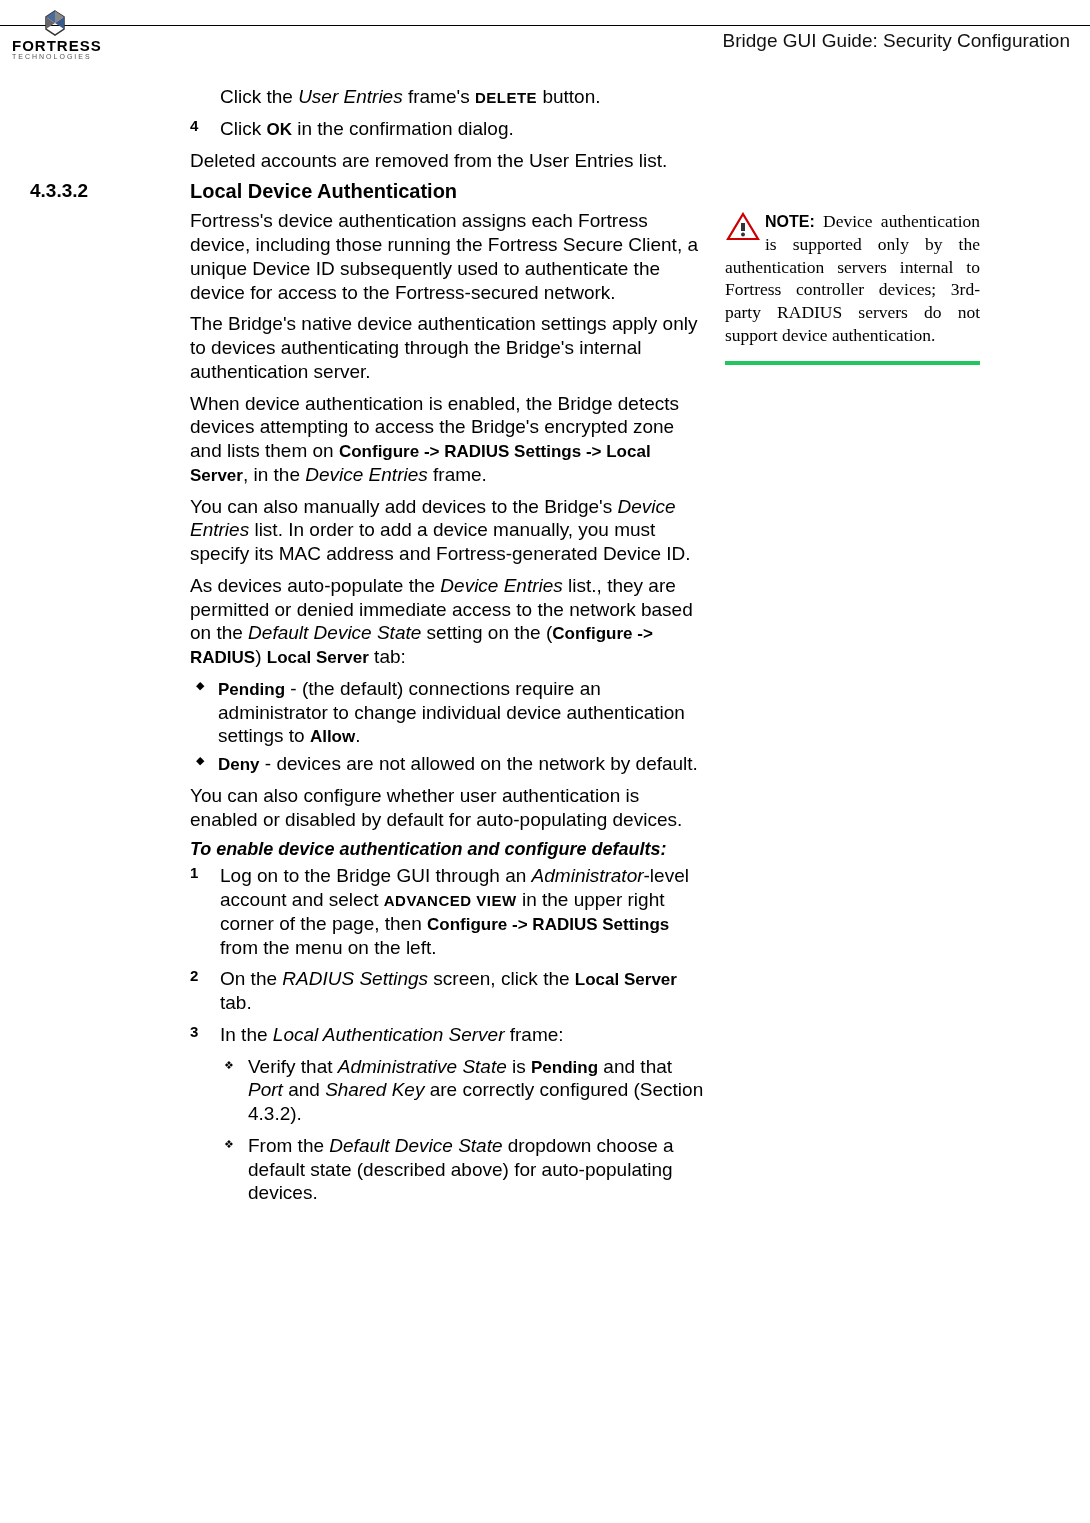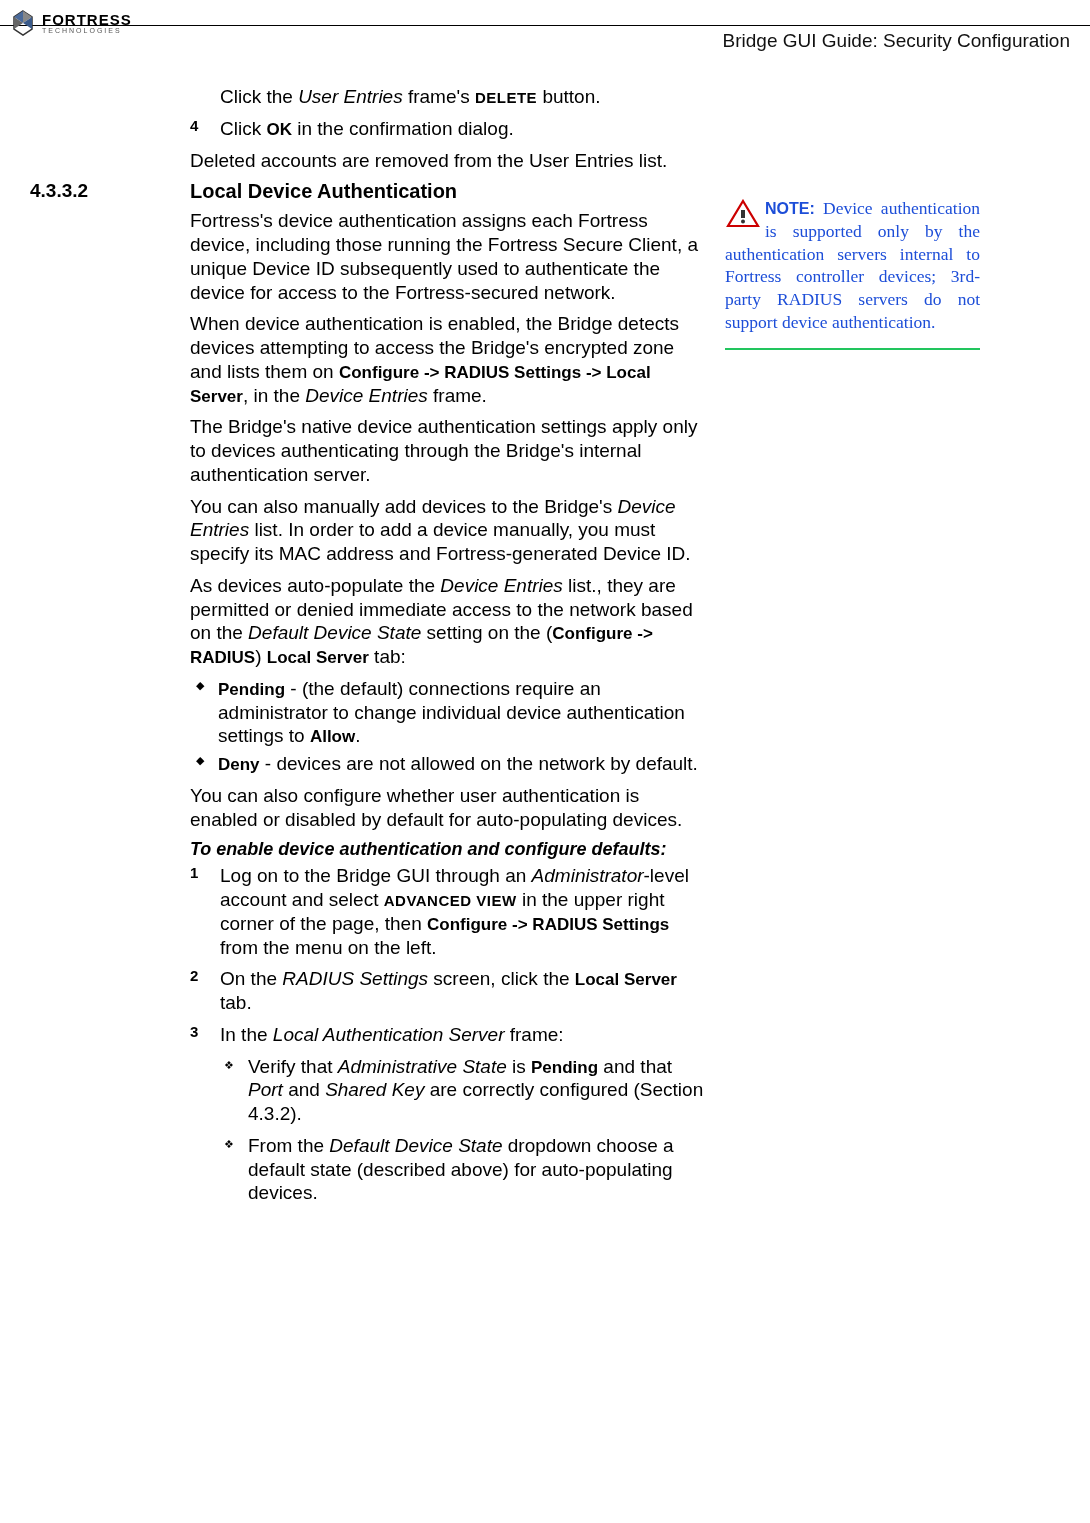--- a/index.html
+++ b/index.html
@@ -22,20 +22,21 @@
       width: 1090px;
       height: 1px;
       background: #000;
     }
     .logo-area {
       position: absolute;
       top: 8px;
       left: 8px;
       display: flex;
       align-items: center;
+      flex-direction: column;
     }
     .logo-shape {
       width: 30px;
       height: 30px;
       position: relative;
     }
     .logo-shape svg {
       display: block;
     }
     .logo-text {
@@ -155,28 +156,28 @@
     .sub-bullet li::before {
       content: "❖";
       position: absolute;
       left: 4px;
       top: 4px;
       font-size: 11px;
     }
     .note-box {
       position: absolute;
       left: 725px;
-      top: 112px;
+      top: 125px;
       width: 255px;
       font-family: Georgia, 'Times New Roman', serif;
       font-size: 17.5px;
       line-height: 1.3;
       text-align: justify;
-      color: #1d4ed8;
-      border-bottom: 2px solid #22c55e;
+      color: #000000;
+      border-bottom: 4px solid #22c55e;
       padding-bottom: 14px;
     }
     .note-icon {
       float: left;
       width: 36px;
       height: 30px;
       margin-right: 4px;
       margin-top: 2px;
     }
     .note-label {
@@ -216,23 +217,23 @@
       <div class="para indent-step"><span class="step-num">4</span>Click <span class="ui-term">OK</span> in the confirmation dialog.</div>
 
       <div class="para">Deleted accounts are removed from the User Entries list.</div>
 
       <div style="position:relative;">
         <span class="section-num" style="left:-160px; top:0;">4.3.3.2</span>
         <h3 class="subhead">Local Device Authentication</h3>
       </div>
 
       <div class="para">Fortress's device authentication assigns each Fortress device, including those running the Fortress Secure Client, a unique Device ID subsequently used to authenticate the device for access to the Fortress-secured network.</div>
+      <div class="para">The Bridge's native device authentication settings apply only to devices authenticating through the Bridge's internal authentication server.</div>
+
       <div class="para">When device authentication is enabled, the Bridge detects devices attempting to access the Bridge's encrypted zone and lists them on <span class="ui-term">Configure -&gt; RADIUS Settings -&gt; Local Server</span>, in the <span class="italic">Device Entries</span> frame.</div>
-
-      <div class="para">The Bridge's native device authentication settings apply only to devices authenticating through the Bridge's internal authentication server.</div>
 
       <div class="para">You can also manually add devices to the Bridge's <span class="italic">Device Entries</span> list. In order to add a device manually, you must specify its MAC address and Fortress-generated Device ID.</div>
 
 
       <div class="para">As devices auto-populate the <span class="italic">Device Entries</span> list., they are permitted or denied immediate access to the network based on the <span class="italic">Default Device State</span> setting on the (<span class="ui-term">Configure -&gt; RADIUS</span>) <span class="ui-term">Local Server</span> tab:</div>
 
       <ul class="bullet-list">
         <li><span class="ui-term">Pending</span> - (the default) connections require an administrator to change individual device authentication settings to <span class="ui-term">Allow</span>.</li>
         <li><span class="ui-term">Deny</span> - devices are not allowed on the network by default.</li>
       </ul>

